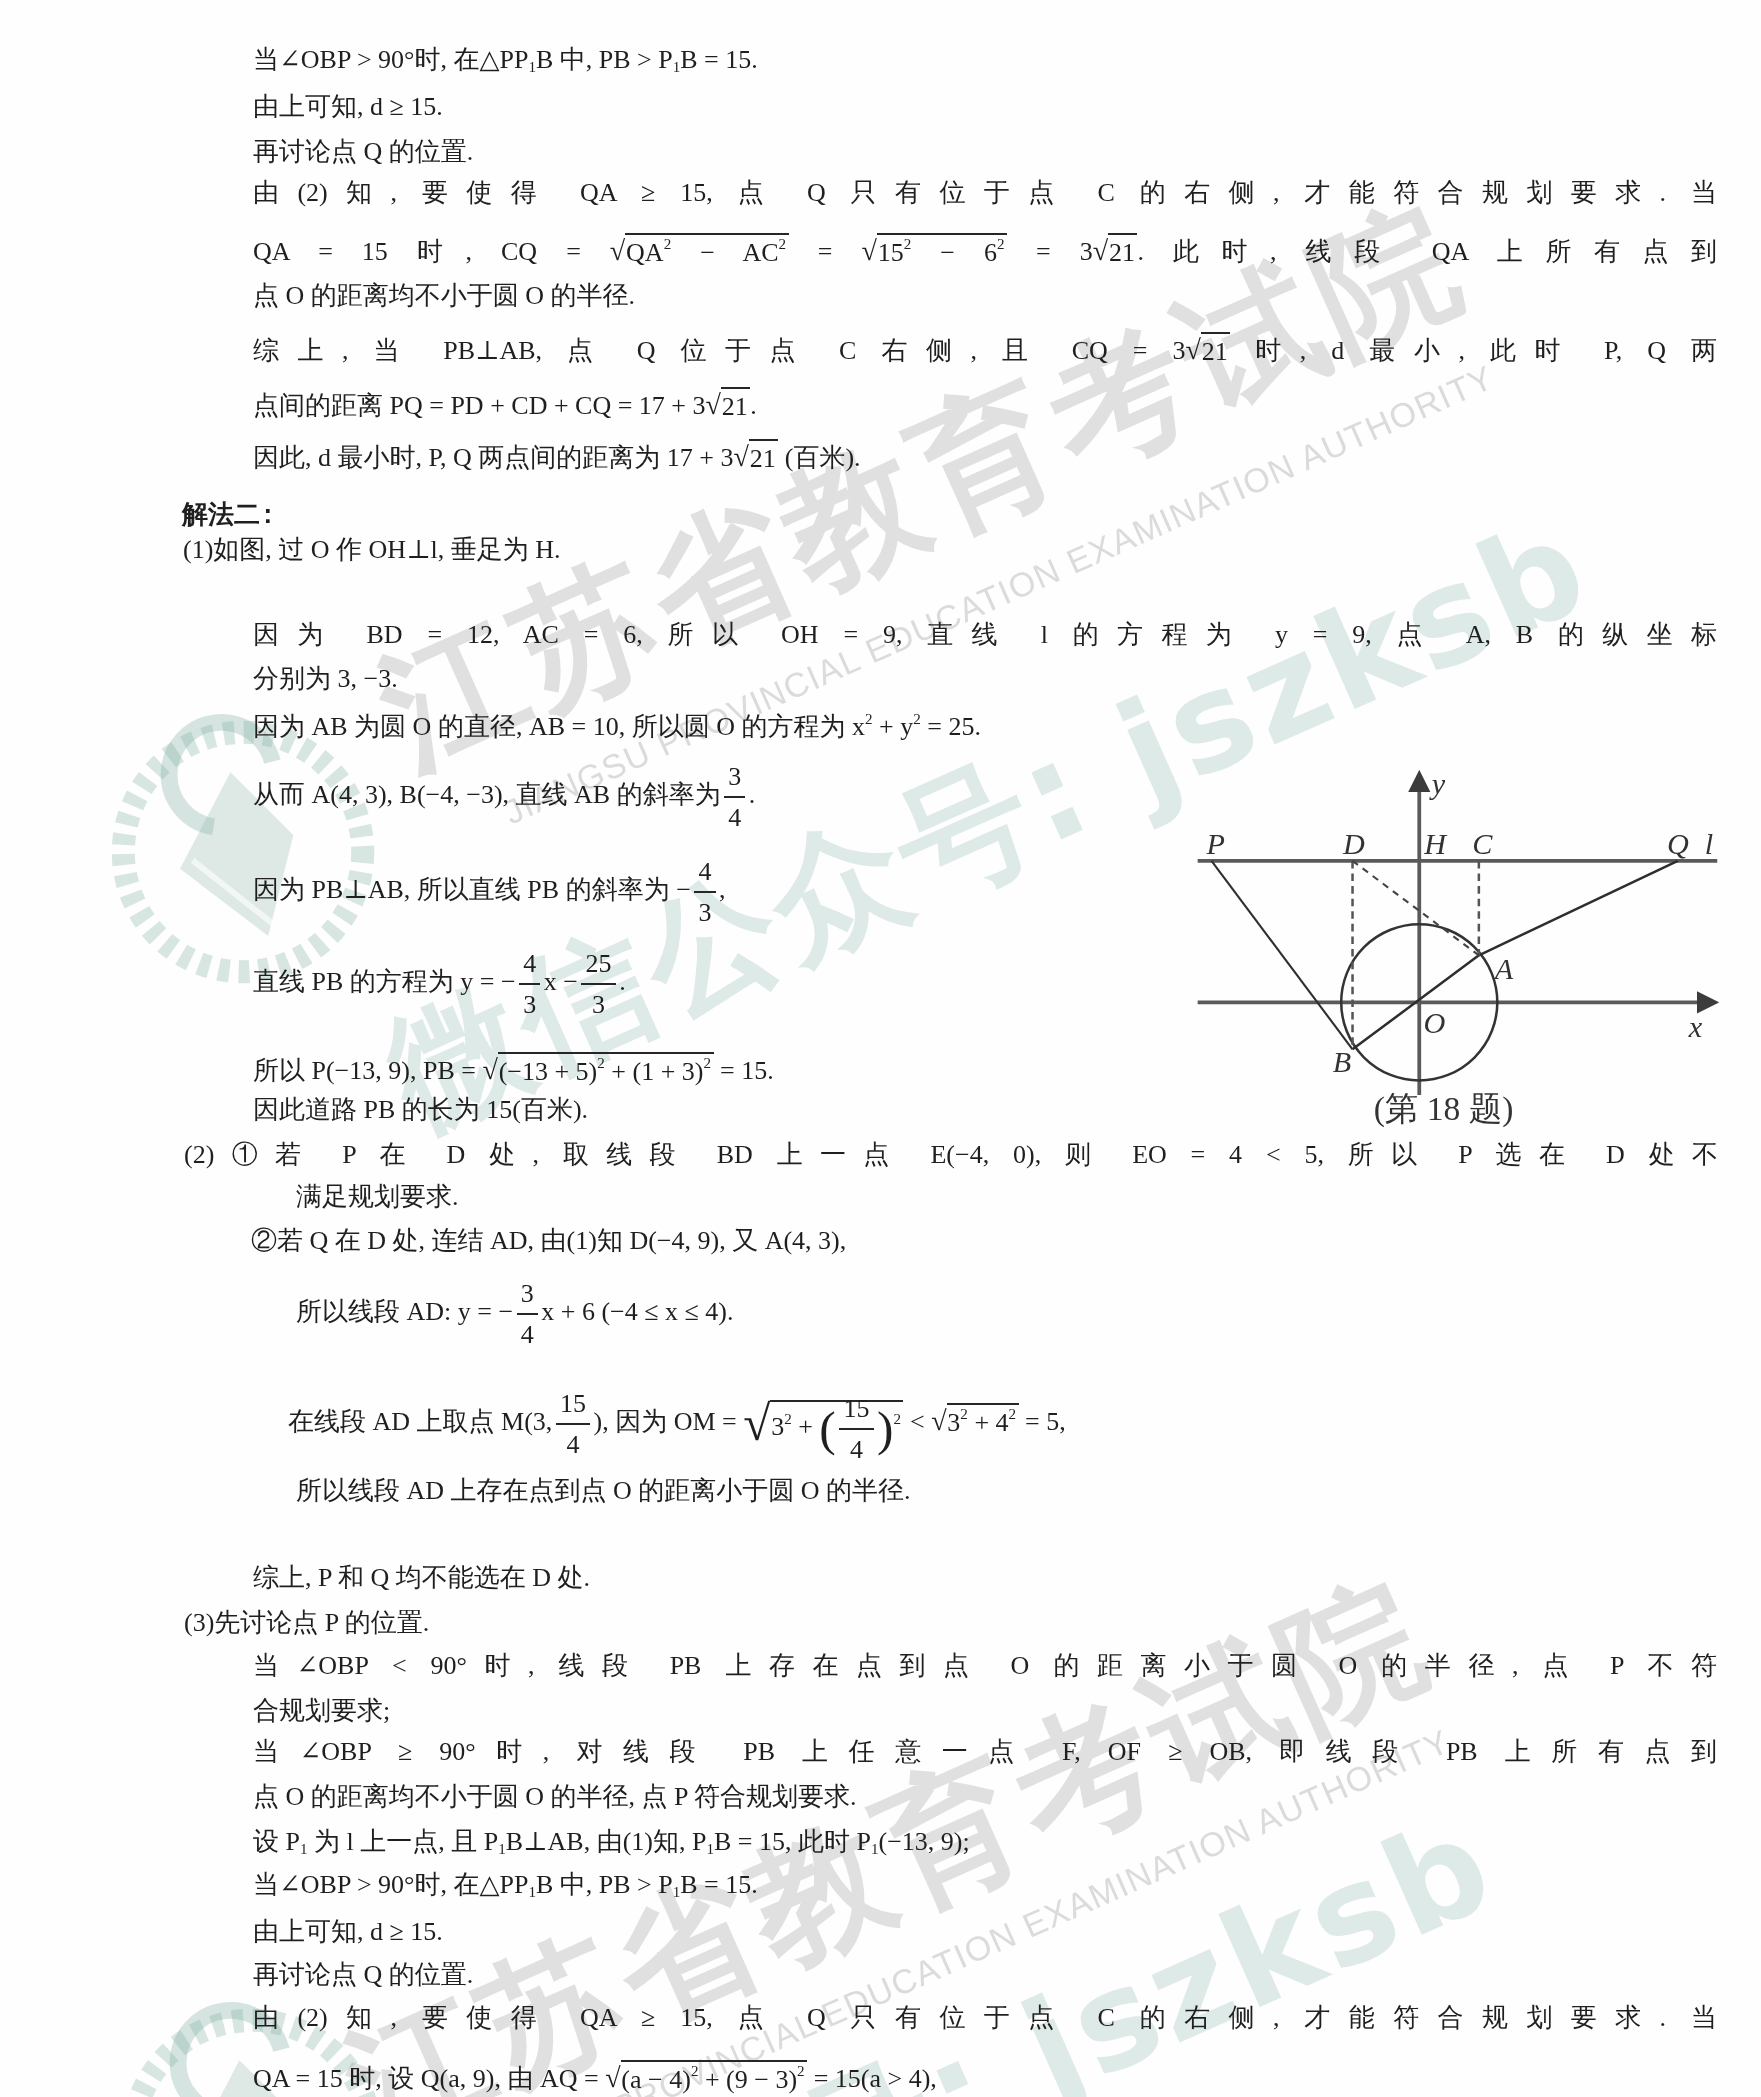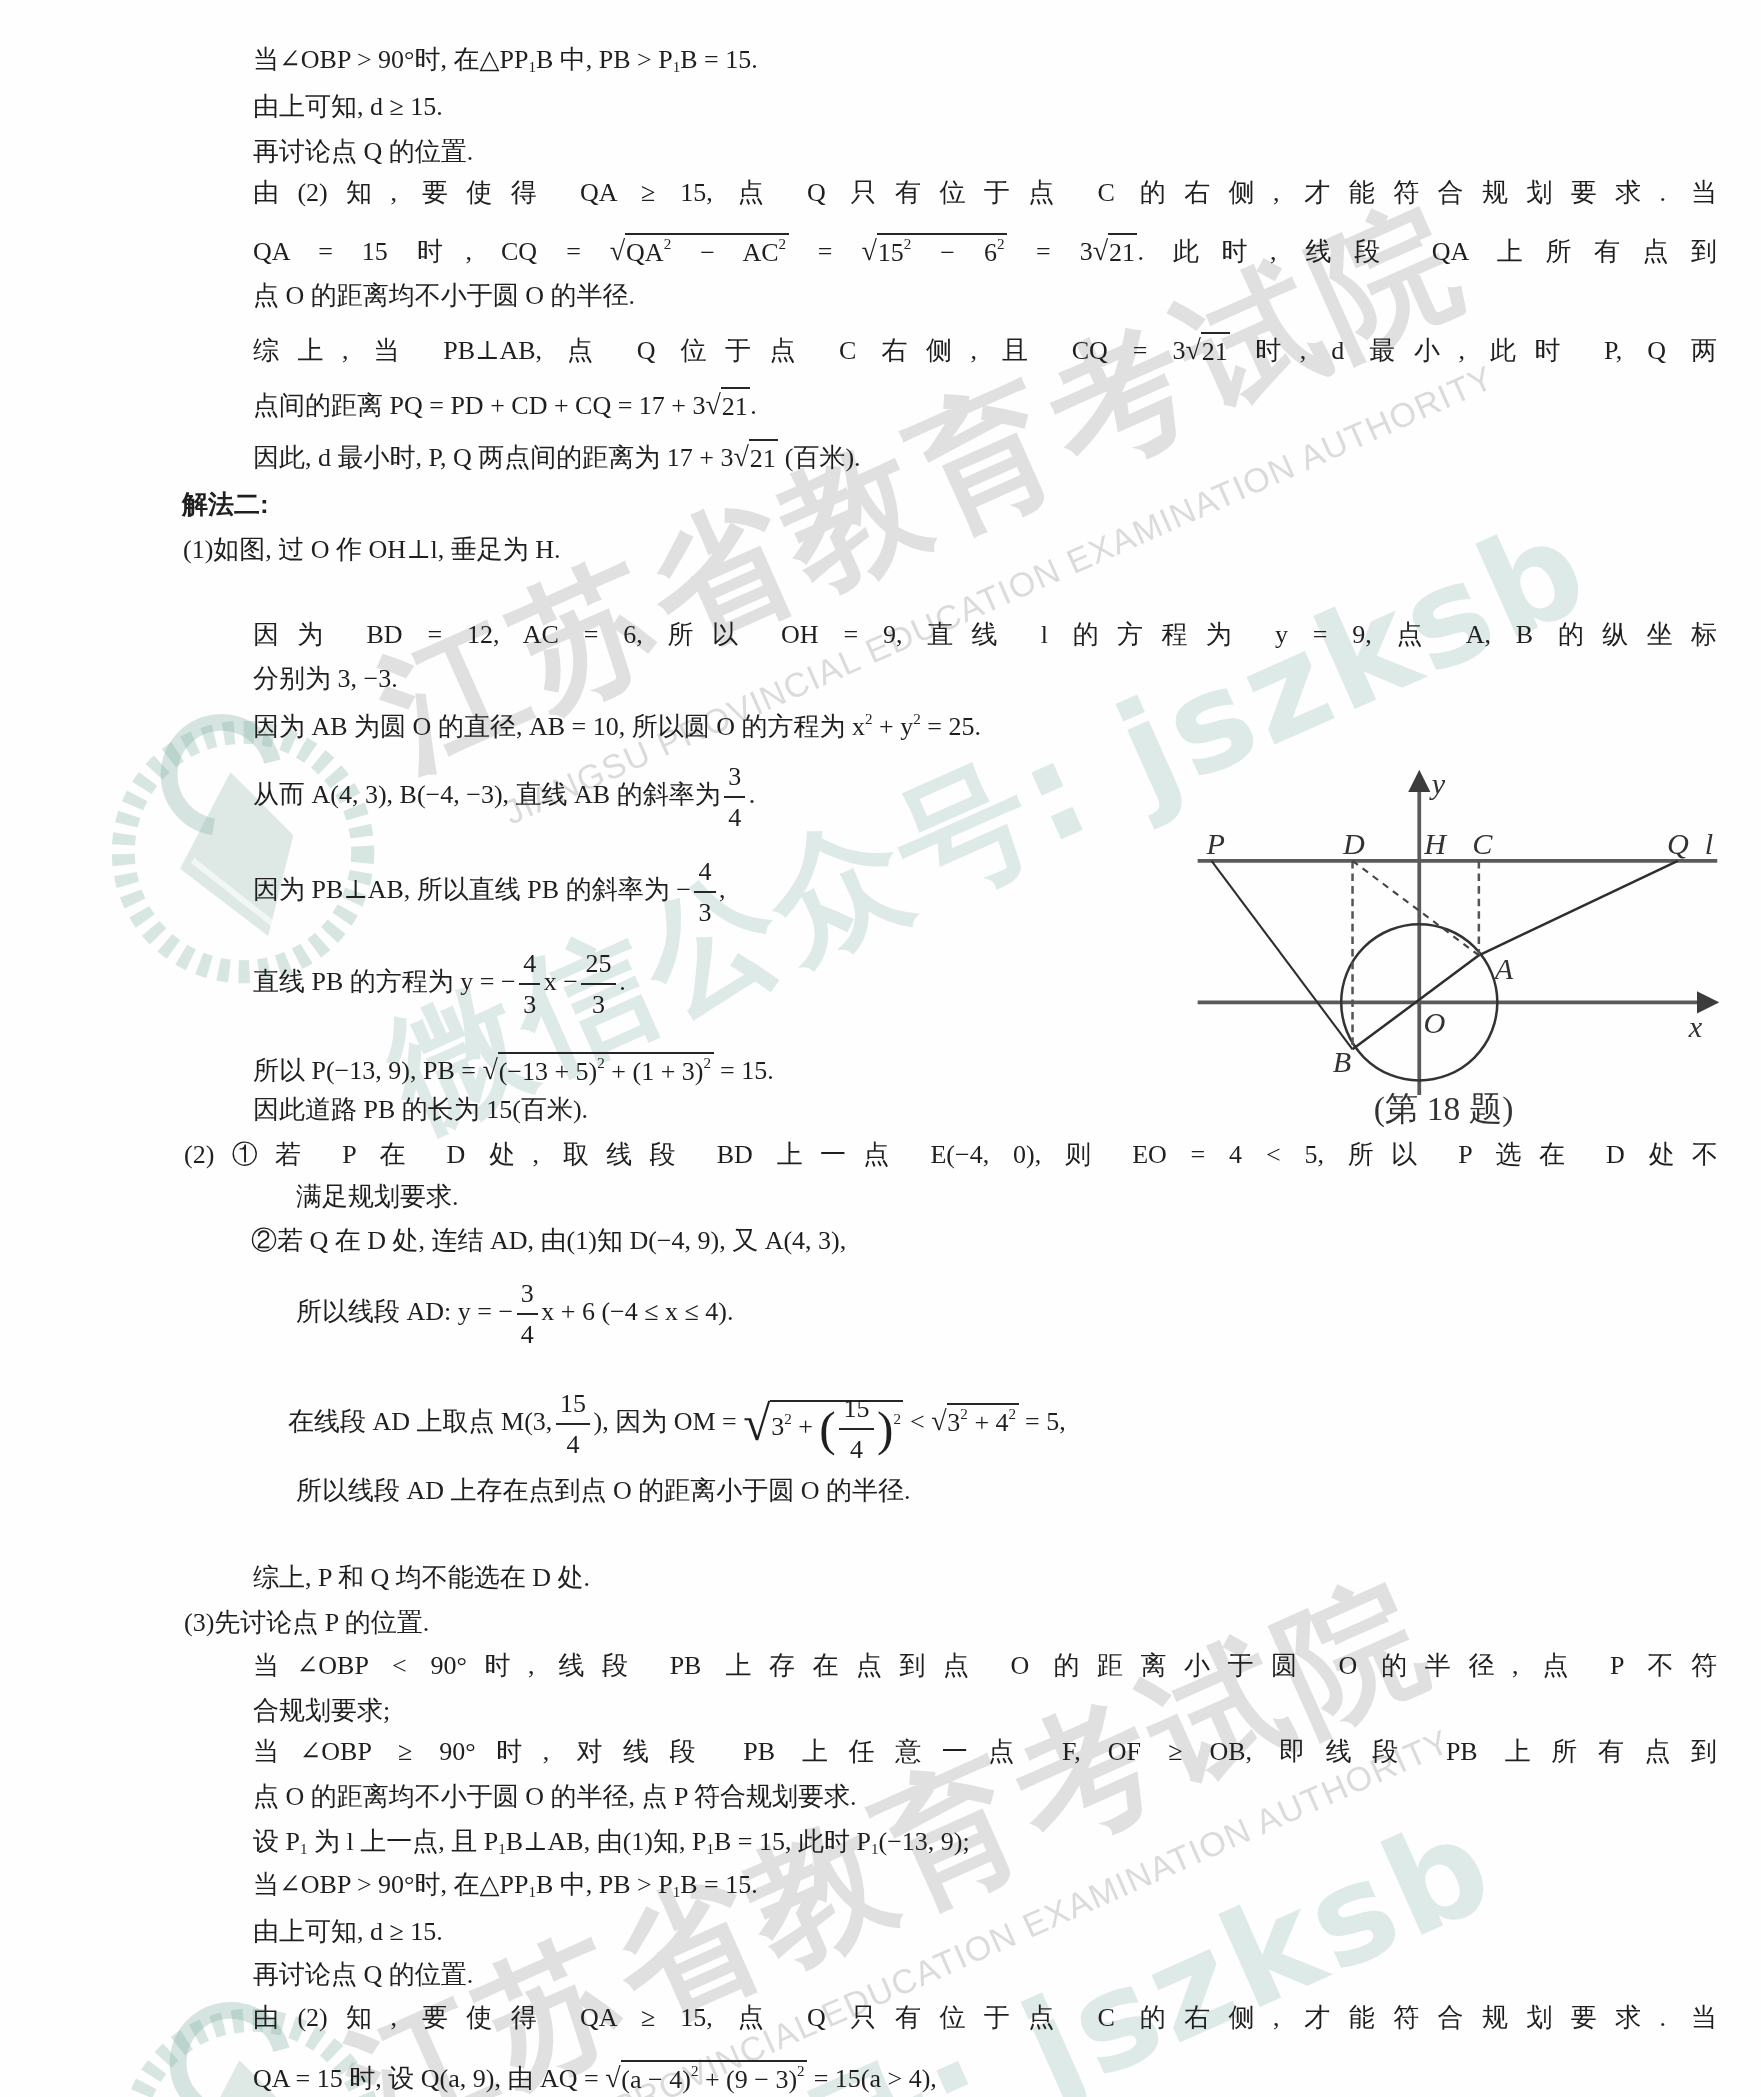--- a/index.html
+++ b/index.html
@@ -28,21 +28,21 @@
     font-size:134px; letter-spacing:4.2px; color:rgba(110,165,150,0.22);
   }
   .emblem { position:absolute; width:294px; height:294px; z-index:0; }
 
   
   .ln {
     position:absolute; white-space:nowrap; z-index:2;
     font-size:26px; line-height:44px; height:44px;
   }
   .j { text-align:justify; text-align-last:justify; }
-  .b { font-family:Liberation Sans, sans-serif; font-weight:bold; }
+  .b { font-family:Liberation Mono, monospace; font-weight:bold;margin-top:12px; }
   sub, sup { font-size:58%; line-height:0; }
   sub { vertical-align:-0.25em; }
   sup { vertical-align:0.75em; }
   .sq { white-space:nowrap; }
   .sqs { font-size:108%; }
   .sqr { border-top:2.1px solid #262626; padding:2.5px 2.5px 0 0.8px; }
   .sqr.tall {
     display:inline-block; vertical-align:middle; line-height:40px;
     margin-top:-29px; margin-bottom:-29px; padding-top:4.2px;
   }

